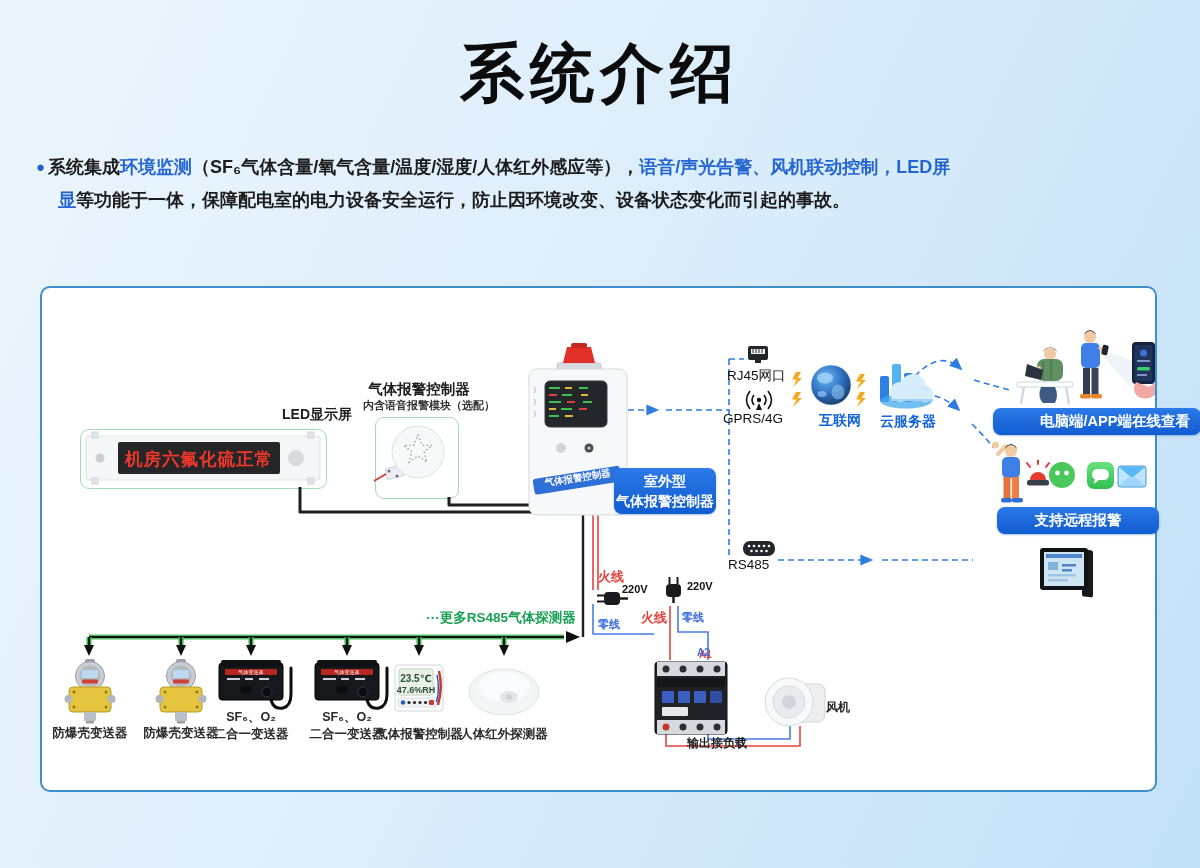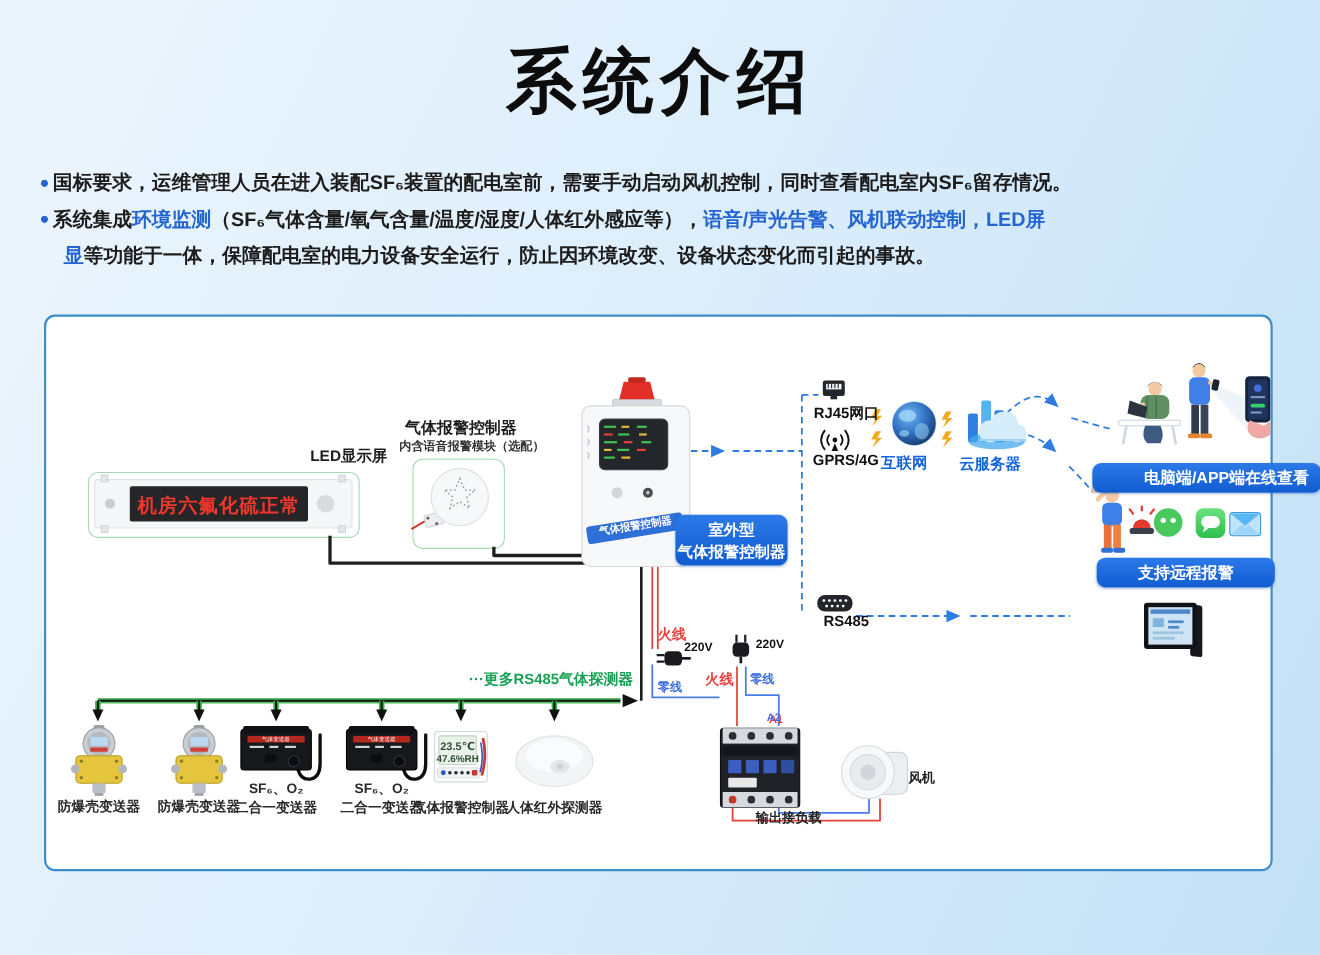--- a/index.html
+++ b/index.html
@@ -25,22 +25,22 @@
 
   
   .panel{
     position:absolute;left:40px;top:286px;width:1113px;height:502px;
     background:#ffffff;border:2px solid #3e8ecb;border-radius:10px;
   }
   .panel .gbox{position:absolute;background:#fff;border:1.5px solid #a5dab4;border-radius:9px;z-index:0;}
   .panel svg.art{position:absolute;left:0;top:0;z-index:1;}
   .lab{position:absolute;z-index:2;white-space:nowrap;}
   .dev-label{font-size:12.5px;font-weight:700;color:#2a2a2a;transform:translateX(-50%);}
-  .net-label{font-size:13.5px;font-weight:700;color:#111;text-align:right;}
-  .blue-label{font-size:14px;font-weight:800;color:#1565d8;text-align:left;}
+  .net-label{font-size:13.5px;font-weight:400;color:#111;text-align:left;}
+  .blue-label{font-size:14px;font-weight:800;color:#1565d8;text-align:right;}
   .badge{
     background:linear-gradient(180deg,#2c79e8,#105cd1);color:#fff;border-radius:8px;
     font-weight:800;text-align:center;box-shadow:0 1px 2px rgba(20,80,160,.35);
   }
   .badge-line{font-size:14.5px;padding:4px 6px;}
   .badge-outdoor{font-size:14px;line-height:20px;padding:3px 0;}
   .wire-red{color:#e6413c;font-size:13px;font-weight:700;}
   .wire-blue{color:#3f6fe0;font-size:11px;font-weight:700;}
   .wire-blk{color:#111;font-size:11px;font-weight:700;}
   .term-red{color:#e6413c;font-size:10px;font-weight:700;margin-left:45px;}
@@ -53,21 +53,20 @@
   svg text{font-family:"Liberation Sans","DejaVu Sans",sans-serif;}
 </style>
 </head>
 <body>
 
 <div class="stage">
 
   <h1 class="title">系统介绍</h1>
 
   <div class="intro">
-    <div class="line"><span class="bullet">●</span><span>国标要求，运维管理人员在进入装配SF₆装置的配电室前，需要手动启动风机控制，同时查看配电室内SF₆留存情况。</span></div>
     <div class="line"><span class="bullet">●</span><span>系统集成</span><span class="hl">环境监测</span><span>（SF₆气体含量/氧气含量/温度/湿度/人体红外感应等），</span><span class="hl">语音/声光告警、风机联动控制，LED屏</span></div>
     <div class="line line3"><span class="hl-u">显</span><span>等功能于一体，保障配电室的电力设备安全运行，防止因环境改变、设备状态变化而引起的事故。</span></div>
   </div>
 
   <div class="panel">
 
     <div class="gbox" style="left:38px;top:141px;width:245px;height:58px;"></div>
     <div class="gbox" style="left:333px;top:129px;width:82px;height:80px;"></div>
 
     <svg class="art" width="1113" height="502" viewBox="0 0 1113 502">
@@ -443,21 +442,21 @@
       <div>室外型</div>
       <div>气体报警控制器</div>
     </div>
 
     <div class="lab net-label" style="left:685px;top:79px;width:72px;">RJ45网口</div>
     <div class="lab net-label" style="left:681px;top:123px;width:76px;">GPRS/4G</div>
     <div class="lab blue-label" style="left:759px;top:124px;width:60px;">互联网</div>
     <div class="lab blue-label" style="left:830px;top:125px;width:64px;">云服务器</div>
     <div class="lab net-label" style="left:686px;top:269px;width:62px;">RS485</div>
 
-    <div class="lab badge badge-line" style="left:951px;top:133px;width:160px;padding-left:42px;">电脑端/APP端在线查看</div>
+    <div class="lab badge badge-line" style="left:951px;top:120px;width:160px;padding-left:42px;">电脑端/APP端在线查看</div>
     <div class="lab badge badge-line" style="left:955px;top:219px;width:150px;">支持远程报警</div>
 
     <div class="lab wire-red" style="left:556px;top:280px;">火线</div>
     <div class="lab wire-blk" style="left:580px;top:295px;">220V</div>
     <div class="lab wire-blue" style="left:556px;top:329px;">零线</div>
     <div class="lab wire-blk" style="left:645px;top:292px;">220V</div>
     <div class="lab wire-red" style="left:599px;top:321px;">火线</div>
     <div class="lab wire-blue" style="left:640px;top:322px;">零线</div>
     <div class="lab term-red" style="left:612px;top:361px;">A1</div>
     <div class="lab term-blue" style="left:655px;top:359px;">A2</div>

